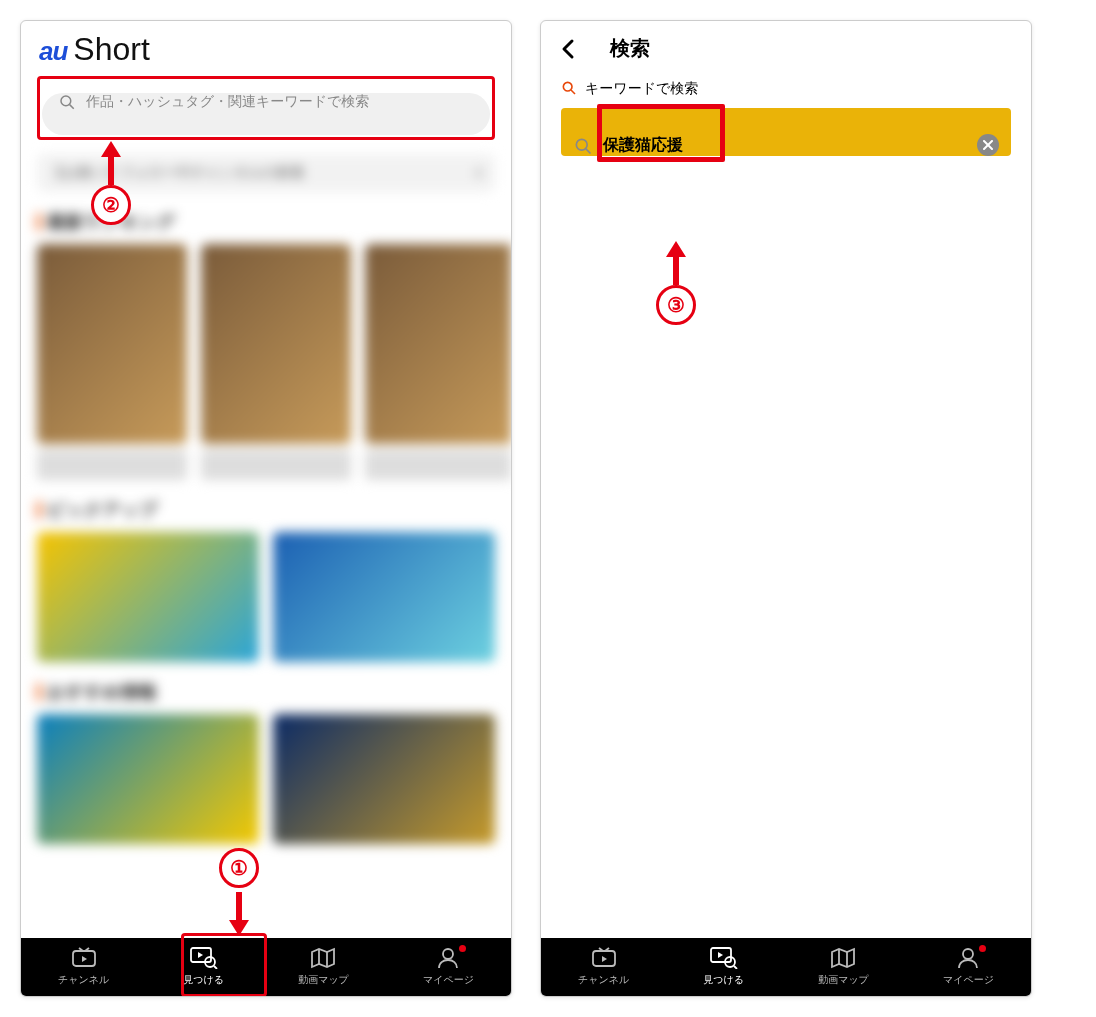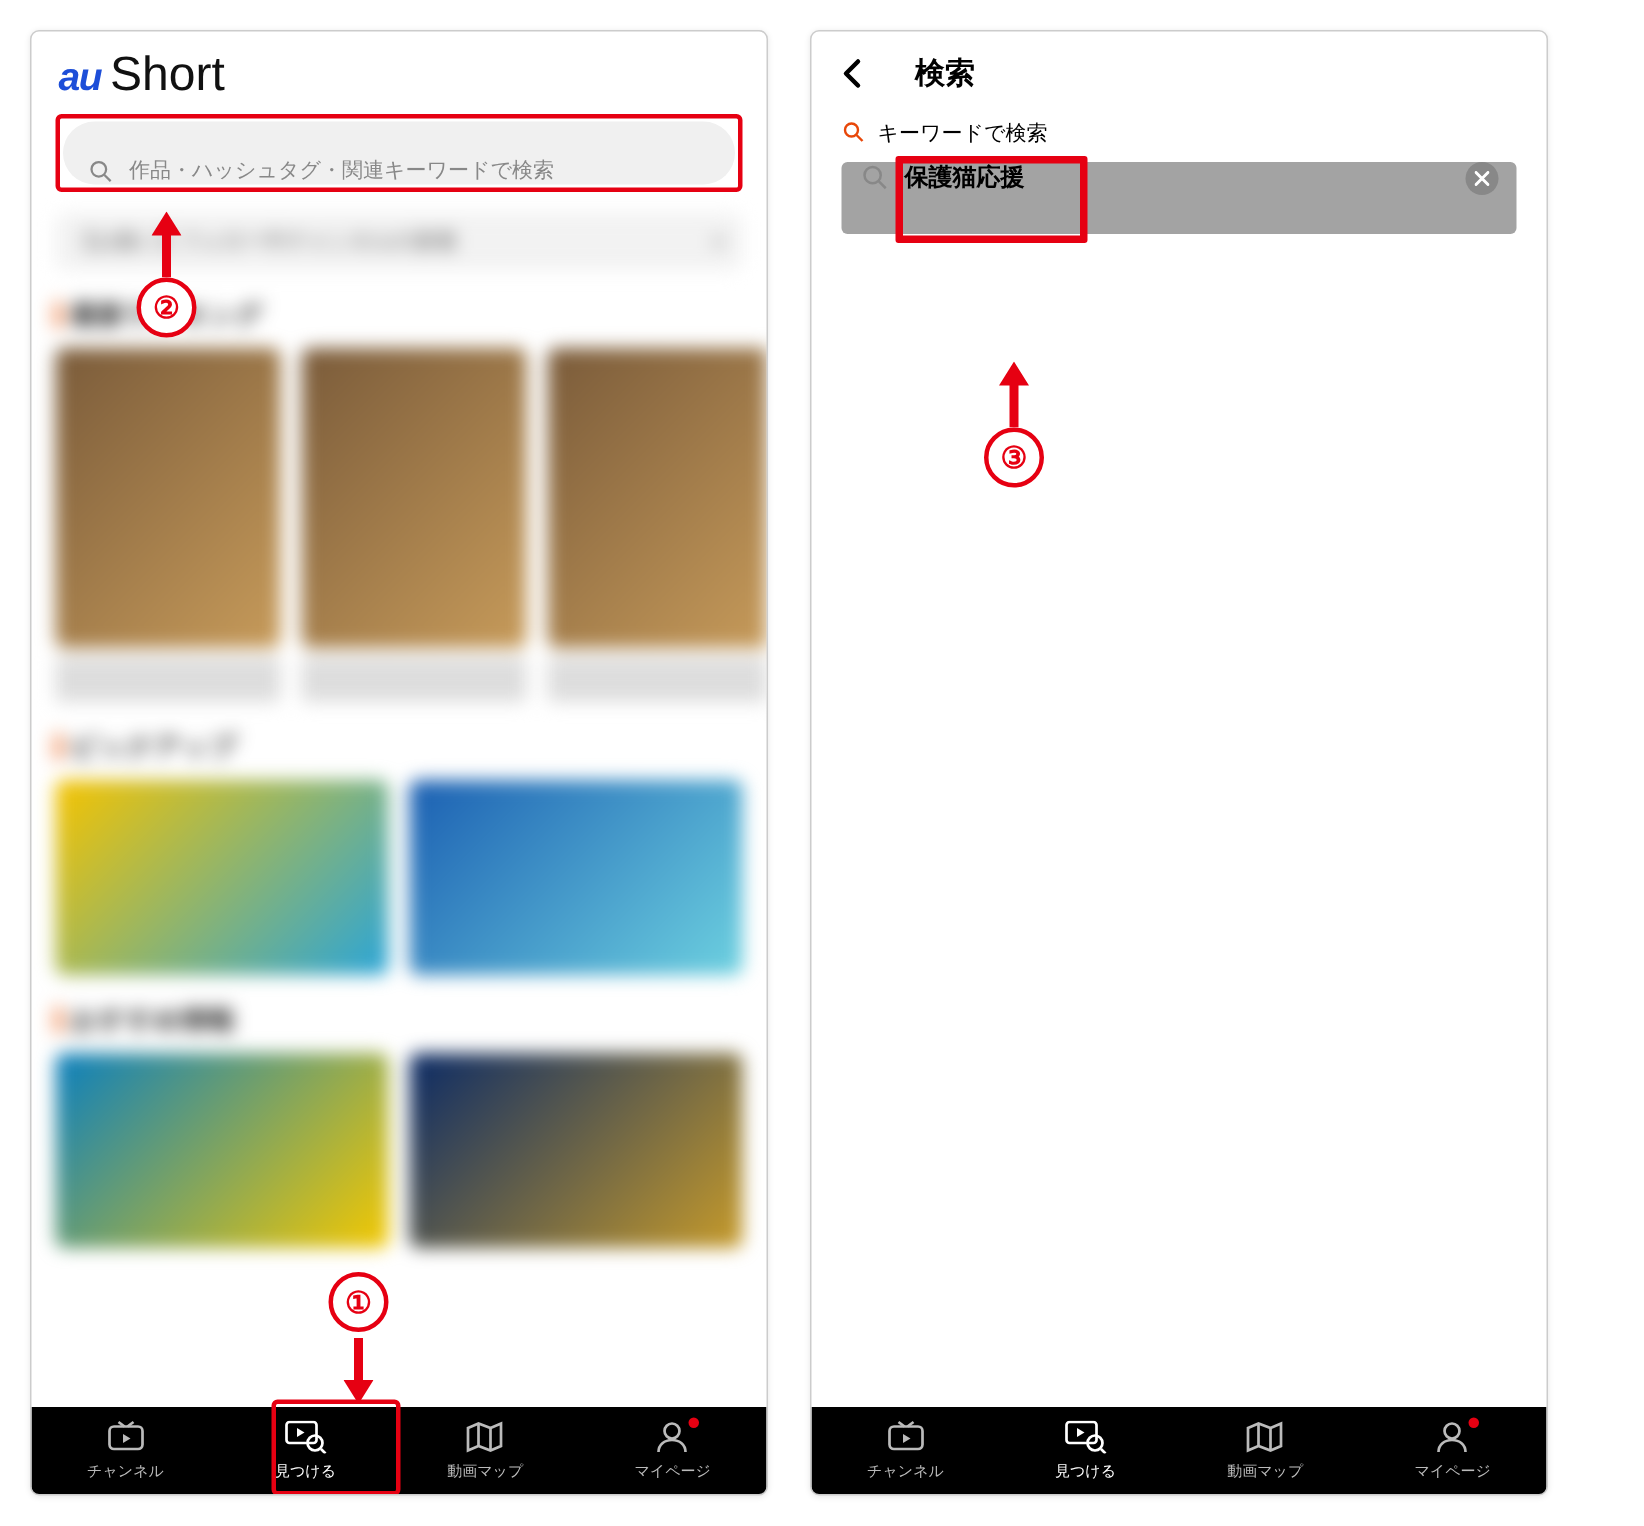--- a/index.html
+++ b/index.html
@@ -50,25 +50,26 @@
   .search-highlight {
     border: 3px solid #e60012;
     border-radius: 4px;
     padding: 2px;
   }
   .search-bar {
     background: #f0f0f0;
     border-radius: 24px;
     height: 42px;
     display: flex;
-    align-items: flex-end;
+    align-items: flex-start;
     padding: 0 16px;
     gap: 10px;
     color: #888;
     font-size: 14px;
+    margin-top: 12px;
   }
   .search-icon {
     width: 18px; height: 18px; flex-shrink:0;
   }
   .blur-area {
     flex: 1;
     position: relative;
     overflow: hidden;
     padding: 10px 16px 0;
     filter: blur(6px);
@@ -191,25 +192,25 @@
   .kw-row {
     display:flex; gap:8px;
     padding: 8px 20px 4px 20px;
     color:#e60012;
     font-size:14px;
     font-weight:400;
   }
   .kw-row svg{color:#e84709;}
   .input-row {
     margin: 6px 20px 0;
-    background:#a3a3a3;
+    background:#eab308;
     border-radius:4px;
     height:48px;
     display:flex;
-    align-items:flex-start;
+    align-items:flex-end;
     padding: 0 12px;
     gap:10px;
     position:relative;
   }
   .input-row .txt {
     flex:1;
     color:#000;
     font-size:16px;
     font-weight:700;
   }

